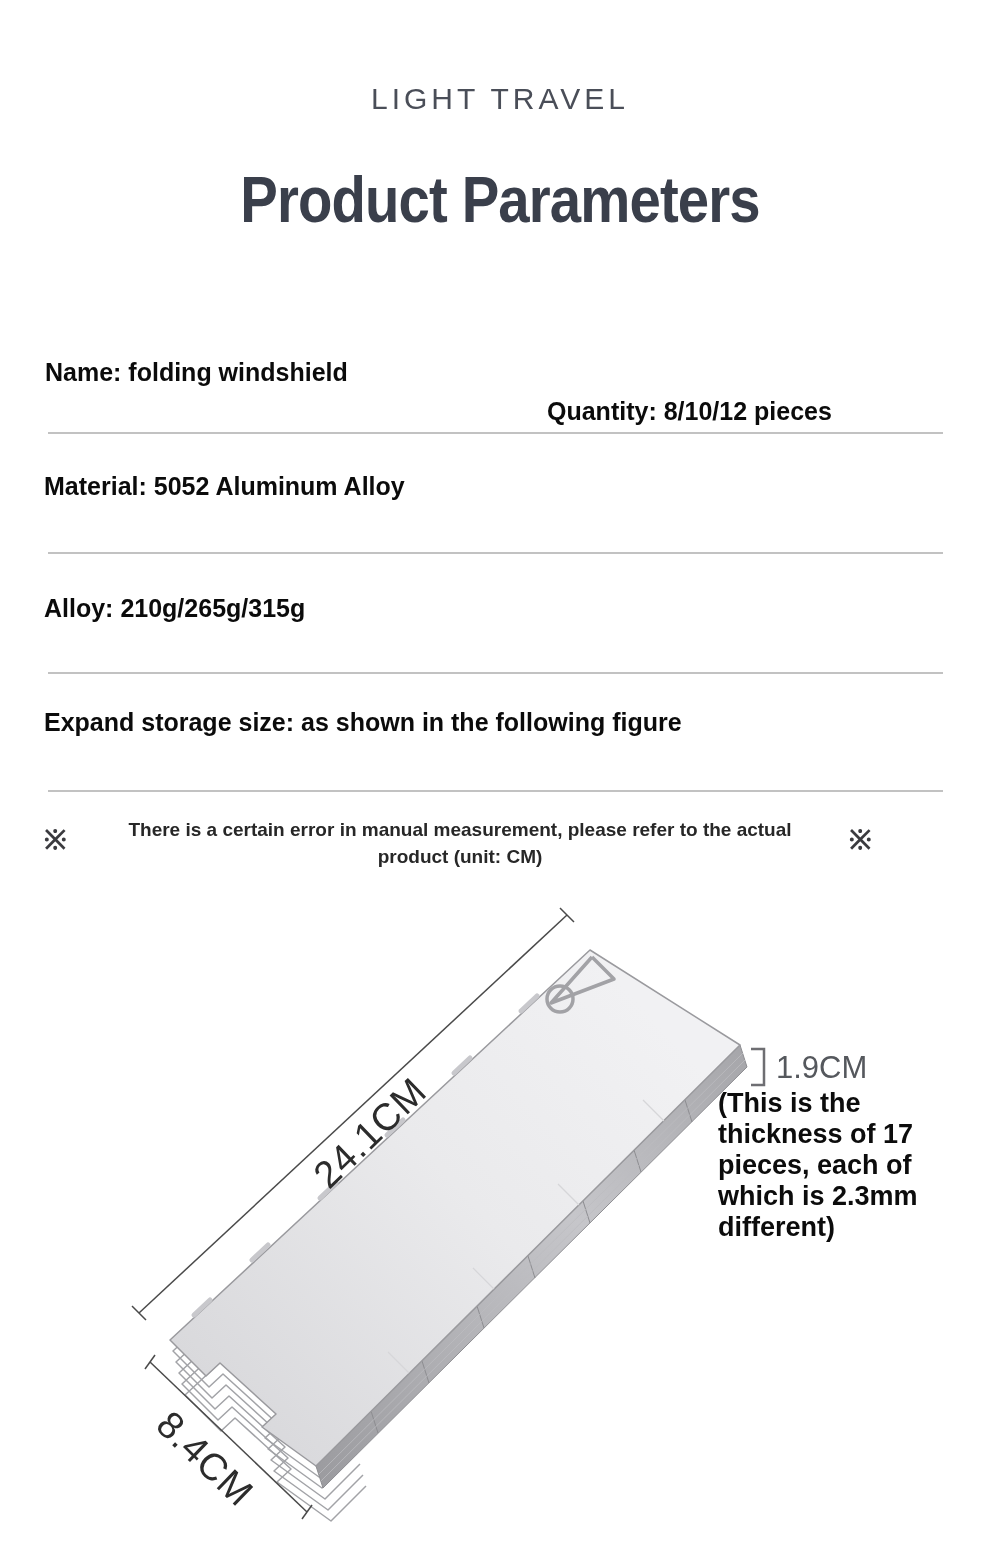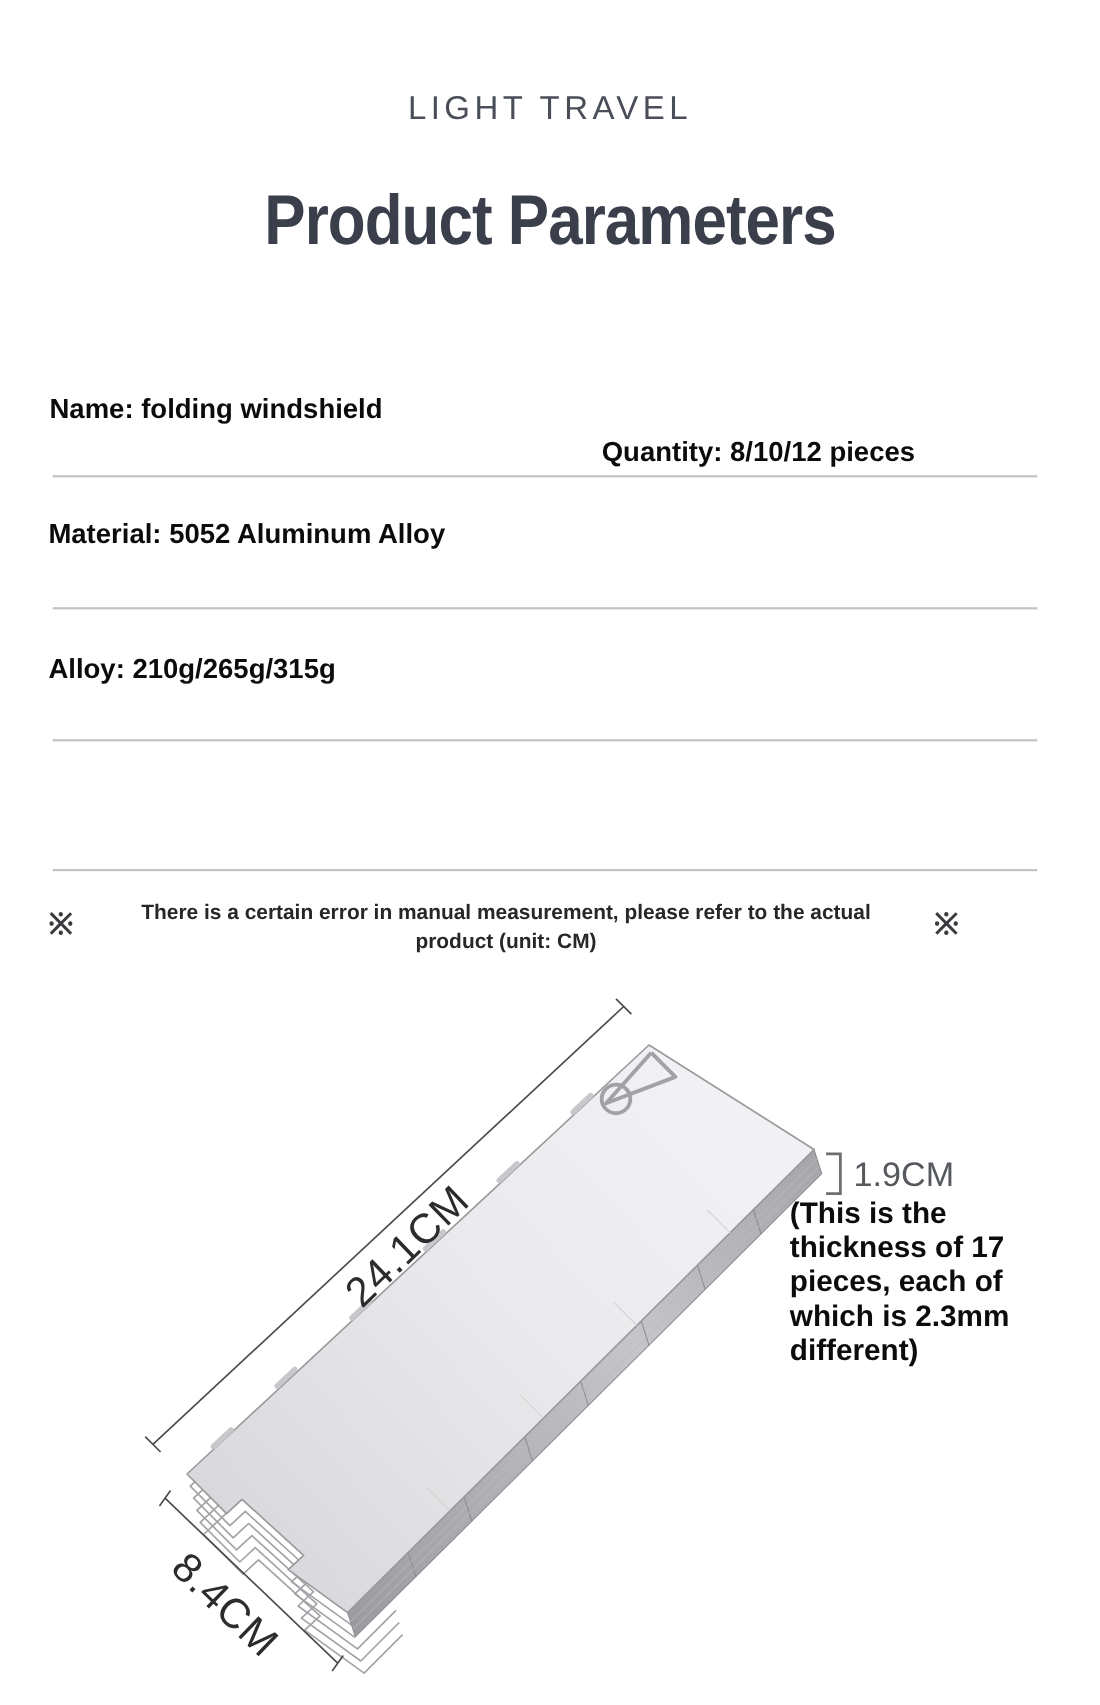--- a/index.html
+++ b/index.html
@@ -62,20 +62,21 @@
   <div class="param p-name">Name: folding windshield</div>
   <div class="param p-quantity">Quantity: 8/10/12 pieces</div>
   <div class="divider d1"></div>
 
   <div class="param p-material">Material: 5052 Aluminum Alloy</div>
   <div class="divider d2"></div>
 
   <div class="param p-weight">Alloy: 210g/265g/315g</div>
   <div class="divider d3"></div>
 
+  <div class="param p-expand">Expand storage size: as shown in the following figure</div>
   <div class="divider d4"></div>
 
   <div class="note-mark nm-left">※</div>
   <div class="note-line n2">product (unit: CM)</div>
   <div class="note-line n1">There is a certain error in manual measurement, please refer to the actual</div>
   <div class="note-mark nm-right">※</div>
 
   <svg class="figure-svg" width="1000" height="650" viewBox="0 0 1000 650">
     <defs>
       <linearGradient id="faceGrad" gradientUnits="userSpaceOnUse" x1="590" y1="50" x2="170" y2="440">

